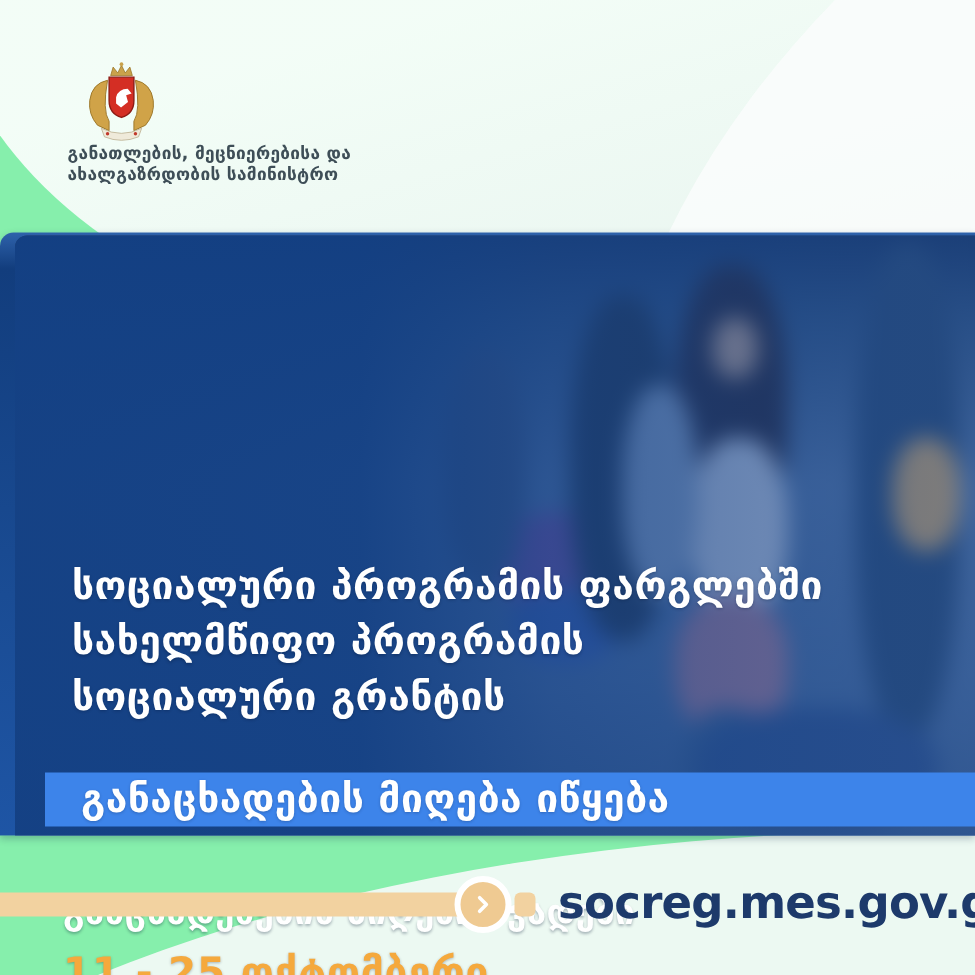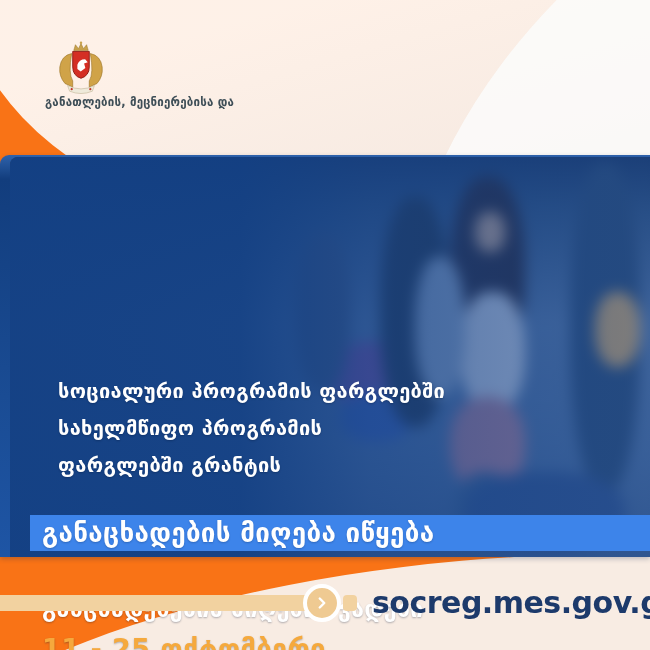--- a/index.html
+++ b/index.html
@@ -1,18 +1,18 @@
 <!DOCTYPE html>
 <html><head>
 <meta charset="utf-8">
 <style>
   html,body{margin:0;padding:0;}
   .canvas{
     position:relative;width:650px;height:650px;overflow:hidden;
-    background:#f97316;
+    background:#86efac;
     font-family:"DejaVu Sans","Liberation Sans",sans-serif;
   }
   
   .swoosh{position:absolute;border-radius:50%;}
   .swoosh1{width:1300px;height:760px;top:-540px;left:-60px;transform:rotate(-16deg);
     background:linear-gradient(180deg,#ffffff 60%,#f2f4f6 100%);opacity:.9;}
   .swoosh2{width:980px;height:640px;top:-150px;left:360px;transform:rotate(-34deg);
     background:#fbfcfd;opacity:.8;}
   .swoosh3{width:1200px;height:420px;bottom:-330px;left:-120px;transform:rotate(-5deg);
     background:#f7f9fa;opacity:.9;}
@@ -37,28 +37,28 @@
   .photo-scene{position:absolute;top:-15px;left:-15px;right:-15px;bottom:-15px;
     background:linear-gradient(180deg,#16305e 0%,#32527e 16%,#5a78a4 42%,#4f6f9e 72%,#3d5c8c 100%);
     filter:blur(7px);}
   .blob{position:absolute;border-radius:45%;}
   .overlay{
     position:absolute;inset:0;
     background:linear-gradient(90deg,rgba(19,64,132,.97) 0%,rgba(19,64,132,.93) 36%,rgba(22,68,138,.66) 56%,rgba(26,74,146,.42) 100%);
   }
   
   .title{
-    position:absolute;left:58px;top:218px;width:560px;
-    color:#ffffff;font-weight:bold;font-size:20px;line-height:37px;
+    position:absolute;left:48px;top:218px;width:560px;
+    color:#ffffff;font-weight:bold;font-size:26px;line-height:37px;
     text-shadow:0 1px 2px rgba(0,20,50,.3);letter-spacing:.3px;
   }
   .highlight{
     position:absolute;left:30px;top:360px;width:620px;height:36px;
     background:#3d84ea;color:#ffffff;font-weight:bold;font-size:26px;
-    line-height:36px;padding-left:12px;box-sizing:border-box;
+    line-height:36px;padding-left:24px;box-sizing:border-box;
     text-shadow:0 1px 2px rgba(0,20,50,.25);letter-spacing:.3px;
   }
   .deadline-label{
     position:absolute;left:42px;top:441px;color:#ffffff;font-weight:bold;
     font-size:23px;letter-spacing:.3px;text-shadow:0 1px 2px rgba(0,20,50,.3);
   }
   .deadline-dates{
     position:absolute;left:42px;top:478px;color:#f5a93d;font-weight:bold;
     font-size:27px;letter-spacing:.5px;text-shadow:0 1px 2px rgba(0,20,50,.3);
   }
@@ -96,20 +96,21 @@
     <path d="M22 11 h16 v15 q0 8.5 -8 11 q-8 -2.5 -8 -11 z" fill="#d42e24" stroke="#8e1b14" stroke-width="0.9"></path>
 
     <path d="M26.5 24 q1.5 -5.5 7.5 -5.5 l2.5 3 -3.5 1.2 1.2 4.3 -4.5 3.5 -3.2 -2.5 z" fill="#ffffff"></path>
 
     <path d="M17 44 q13 6.5 26 0 l-2 5.5 q-11 4.5 -22 0 z" fill="#efeada" stroke="#b9ab8a" stroke-width="0.5"></path>
     <circle cx="21" cy="47.5" r="1.1" fill="#c0392b"></circle>
     <circle cx="39" cy="47.5" r="1.1" fill="#c0392b"></circle>
   </svg>
   <div class="ministry">
     <div>განათლების, მეცნიერებისა და</div>
+    <div>ახალგაზრდობის სამინისტრო</div>
   </div>
 
   <div class="panel">
     <div class="photo-wrap">
       <div class="photo-scene">
 
         <div class="blob" style="left:455px;top:35px;width:75px;height:190px;background:#2a2433;"></div>
         <div class="blob" style="left:480px;top:70px;width:30px;height:40px;background:#caa58c;"></div>
         <div class="blob" style="left:465px;top:150px;width:65px;height:120px;background:#ccd2e0;"></div>
         <div class="blob" style="left:455px;top:255px;width:75px;height:95px;background:#b27e94;"></div>
@@ -122,21 +123,21 @@
         <div class="blob" style="left:420px;top:115px;width:50px;height:140px;background:#93a7c4;"></div>
         <div class="blob" style="left:300px;top:90px;width:55px;height:160px;background:#44597e;"></div>
         <div class="blob" style="left:470px;top:330px;width:160px;height:80px;background:#31518a;"></div>
       </div>
       <div class="overlay"></div>
     </div>
 
     <div class="title">
       <div>სოციალური პროგრამის ფარგლებში</div>
       <div>სახელმწიფო პროგრამის</div>
-      <div>ფარგლებში გრანტის</div>
+      <div>სოციალური გრანტის</div>
     </div>
 
     <div class="highlight">განაცხადების მიღება იწყება</div>
 
     <div class="deadline-label">განცხადებების მიღების ვადები</div>
     <div class="deadline-dates">11 - 25 ოქტომბერი</div>
   </div>
 
   <div class="band band-left"></div>
   <div class="band band-right"></div>

